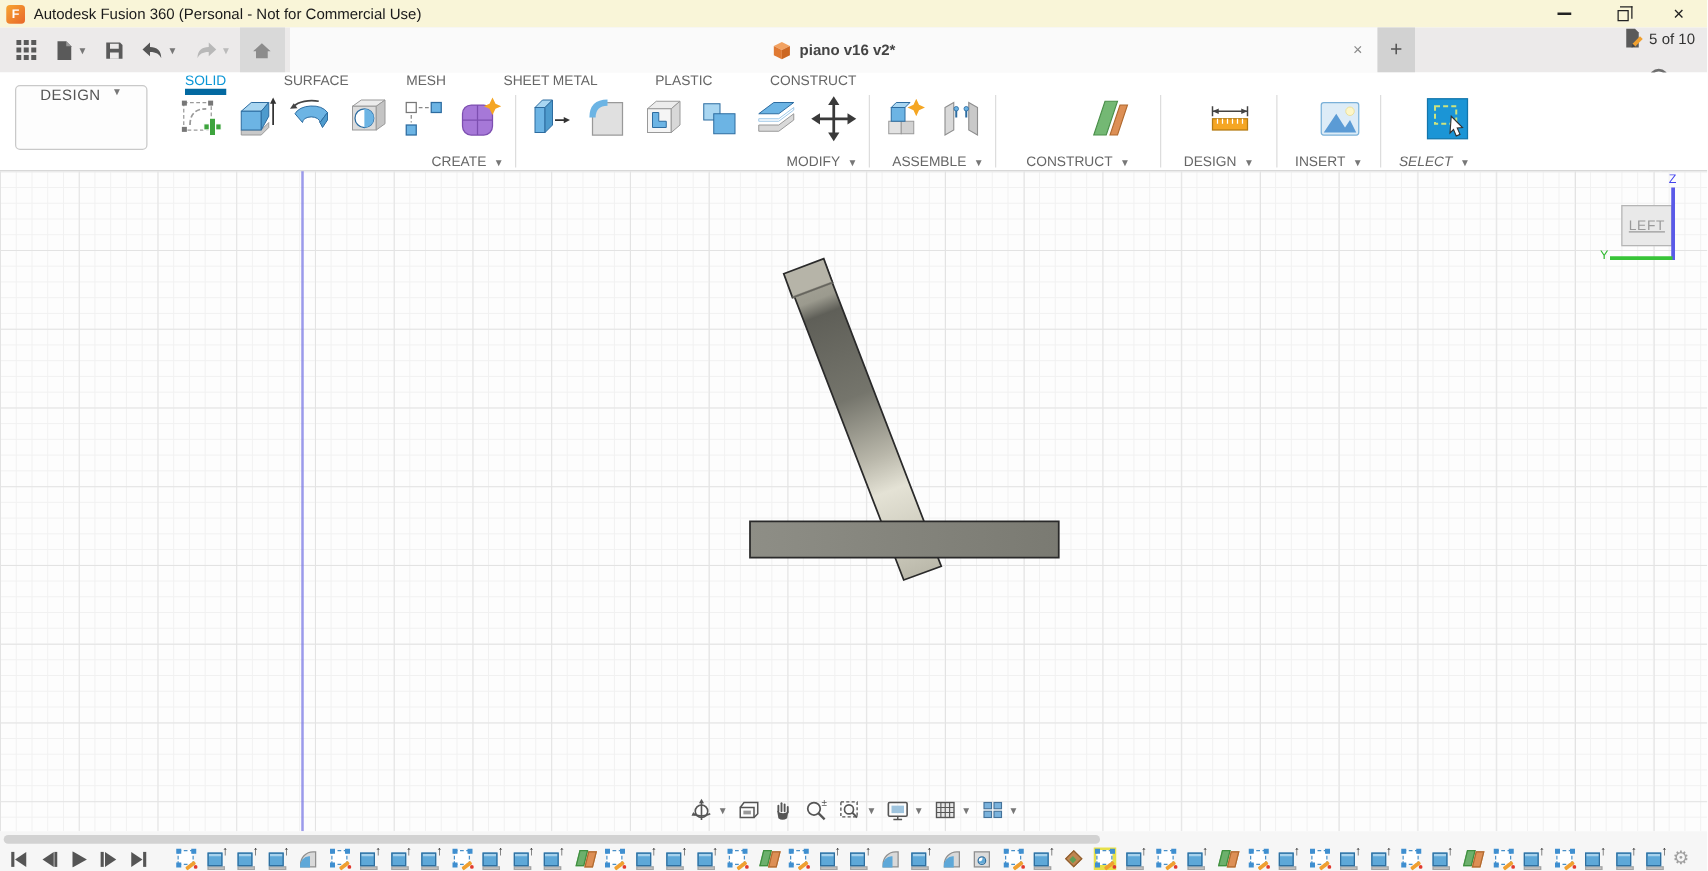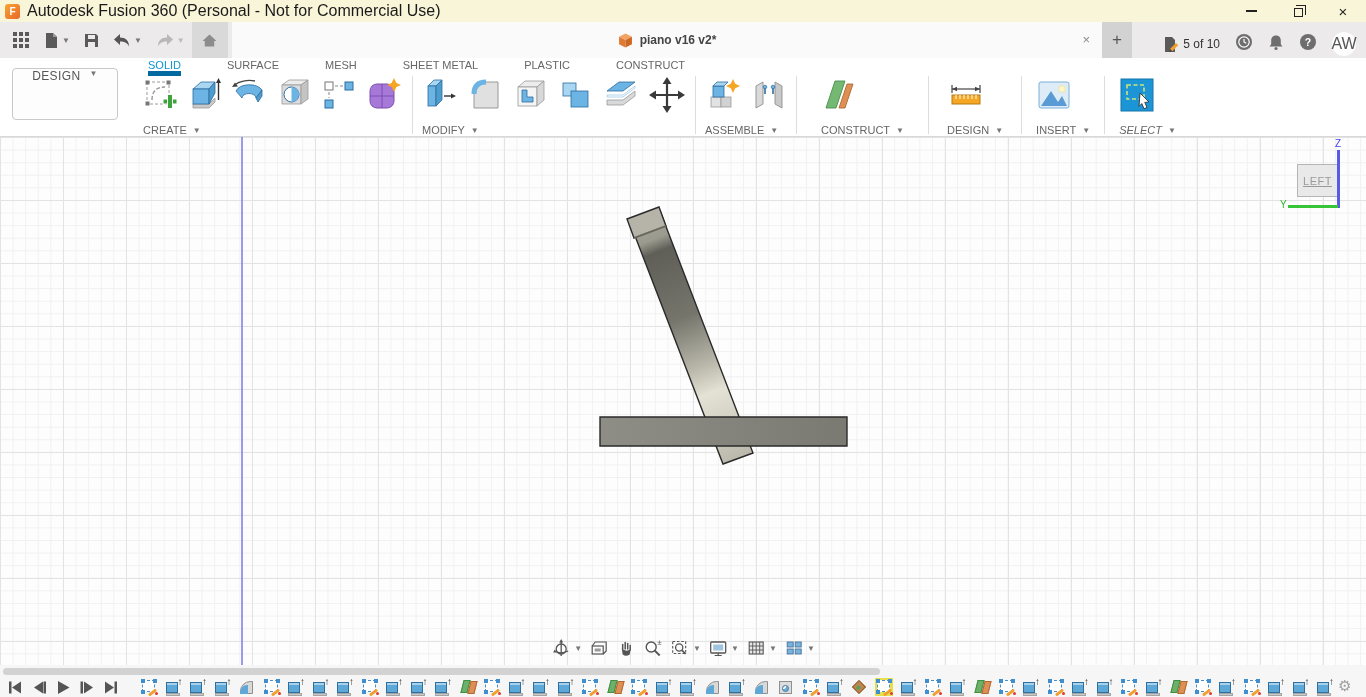--- a/index.html
+++ b/index.html
@@ -2,52 +2,52 @@
 <html><head>
 <meta charset="utf-8">
 <style>
   * { margin:0; padding:0; box-sizing:border-box; }
   html,body { width:1366px; height:697px; overflow:hidden; font-family:"Liberation Sans",sans-serif; }
   #app { position:relative; width:1366px; height:697px; background:#fff; overflow:hidden; }
 
   
   .titlebar { position:absolute; left:0; top:0; width:1366px; height:22px; background:#f9f5d8; display:flex; align-items:center; padding-left:5px; }
   .fusion-logo { width:15px; height:15px; border-radius:3px; background:linear-gradient(135deg,#f7a531,#e8672a); color:#fff; font-size:10px; font-weight:bold; display:flex; align-items:center; justify-content:center; margin-right:7px; }
-  .win-title { font-size:16px; color:#1a1a1a; }
+  .win-title { font-size:12px; color:#1a1a1a; }
   .win-controls { position:absolute; right:0; top:0; height:22px; display:flex; }
   .win-btn { width:46px; height:22px; display:flex; align-items:center; justify-content:center; color:#222; }
   .glyph-min { width:11px; height:2px; background:#222; }
   .glyph-restore { position:relative; width:9px; height:9px; border:1.4px solid #222; margin-left:2px; margin-top:2px; }
   .glyph-restore::before { content:""; position:absolute; left:1px; top:-4px; width:9px; height:9px; border-top:1.4px solid #222; border-right:1.4px solid #222; }
   .glyph-close { font-size:15px; line-height:15px; color:#222; }
 
   
   .topbar { position:absolute; left:0; top:22px; width:1366px; height:36px; background:#eceaea; }
   .qat { position:absolute; left:6px; top:0; height:36px; display:flex; align-items:center; }
   .qat-btn { height:36px; display:flex; align-items:center; justify-content:center; padding:0 7px; }
   .qat-btn svg { display:block; }
   .caret { font-size:8px; color:#777; margin-left:3px; }
   .caret.dim { color:#bbb; }
   .home-tile { background:#d9d9d9; width:36px; }
   .doc-tab-area { position:absolute; left:232px; top:0; width:870px; height:36px; background:#fafafa; display:flex; align-items:center; justify-content:center; }
   .doc-tab { display:flex; align-items:center; gap:7px; font-size:12px; color:#444;font-weight:bold; }
   .doc-close { position:absolute; right:12px; top:10px; font-size:13px; color:#8a8a8a; }
   .plus-tile { position:absolute; left:1102px; top:0; width:30px; height:36px; background:#d2d2d2; display:flex; align-items:center; justify-content:center; font-size:17px; color:#555; }
-  .top-right { position:absolute; right:10px; top:0; height:44px; display:flex; align-items:center; gap:15px; }
+  .top-right { position:absolute; right:10px; top:0; height:44px; display:flex; align-items:center; gap:15px;flex-direction:column; }
   .job-status { display:flex; align-items:center; gap:4px; font-size:12px; color:#333; }
   .avatar { width:24px; height:24px; border-radius:50%; background:#fdfdfd; display:flex; align-items:center; justify-content:center; font-size:16px; color:#555; }
 
   
   .ribbon { position:absolute; left:0; top:58px; width:1366px; height:79px; background:#fff; border-bottom:1px solid #d8d8d8; }
   .design-btn { position:absolute; left:12px; top:10px; width:106px; height:52px; border:1px solid #c9c9c9; border-radius:4px; background:#fdfdfd; display:flex; align-items:flex-start; justify-content:center; gap:6px; font-size:12px; color:#555; letter-spacing:.4px; }
   .ribbon-tabs { position:absolute; left:148px; top:1px; height:17px; display:flex; gap:46px; font-size:11px; color:#666; }
   .rtab { padding-bottom:2px; white-space:nowrap; }
   .rtab.active { color:#0a96d6; border-bottom:5px solid #0369a1; }
   .ribbon-groups { position:absolute; left:134px; top:18px; height:60px; display:flex; align-items:flex-start; }
-  .rgroup { display:flex; flex-direction:column; align-items:flex-start; padding:0 9px; }
+  .rgroup { display:flex; flex-direction:column; align-items:flex-end; padding:0 9px; }
   .ricons { display:flex; align-items:flex-start; gap:8px; height:45px; }
   .ricons svg { display:block; }
   .rlabel { font-size:11px; color:#666; margin-top:3px; white-space:nowrap; display:flex; align-items:center; gap:3px; }
   .rdivider { width:1px; height:58px; background:#ddd; align-self:flex-start; }
 
   
   .canvas { position:absolute; left:0; top:137px; width:1366px; height:528px; background-color:#fdfdfd;
     background-image:
       linear-gradient(#e3e3e3 1px, transparent 1px),
       linear-gradient(90deg,#e3e3e3 1px, transparent 1px),

